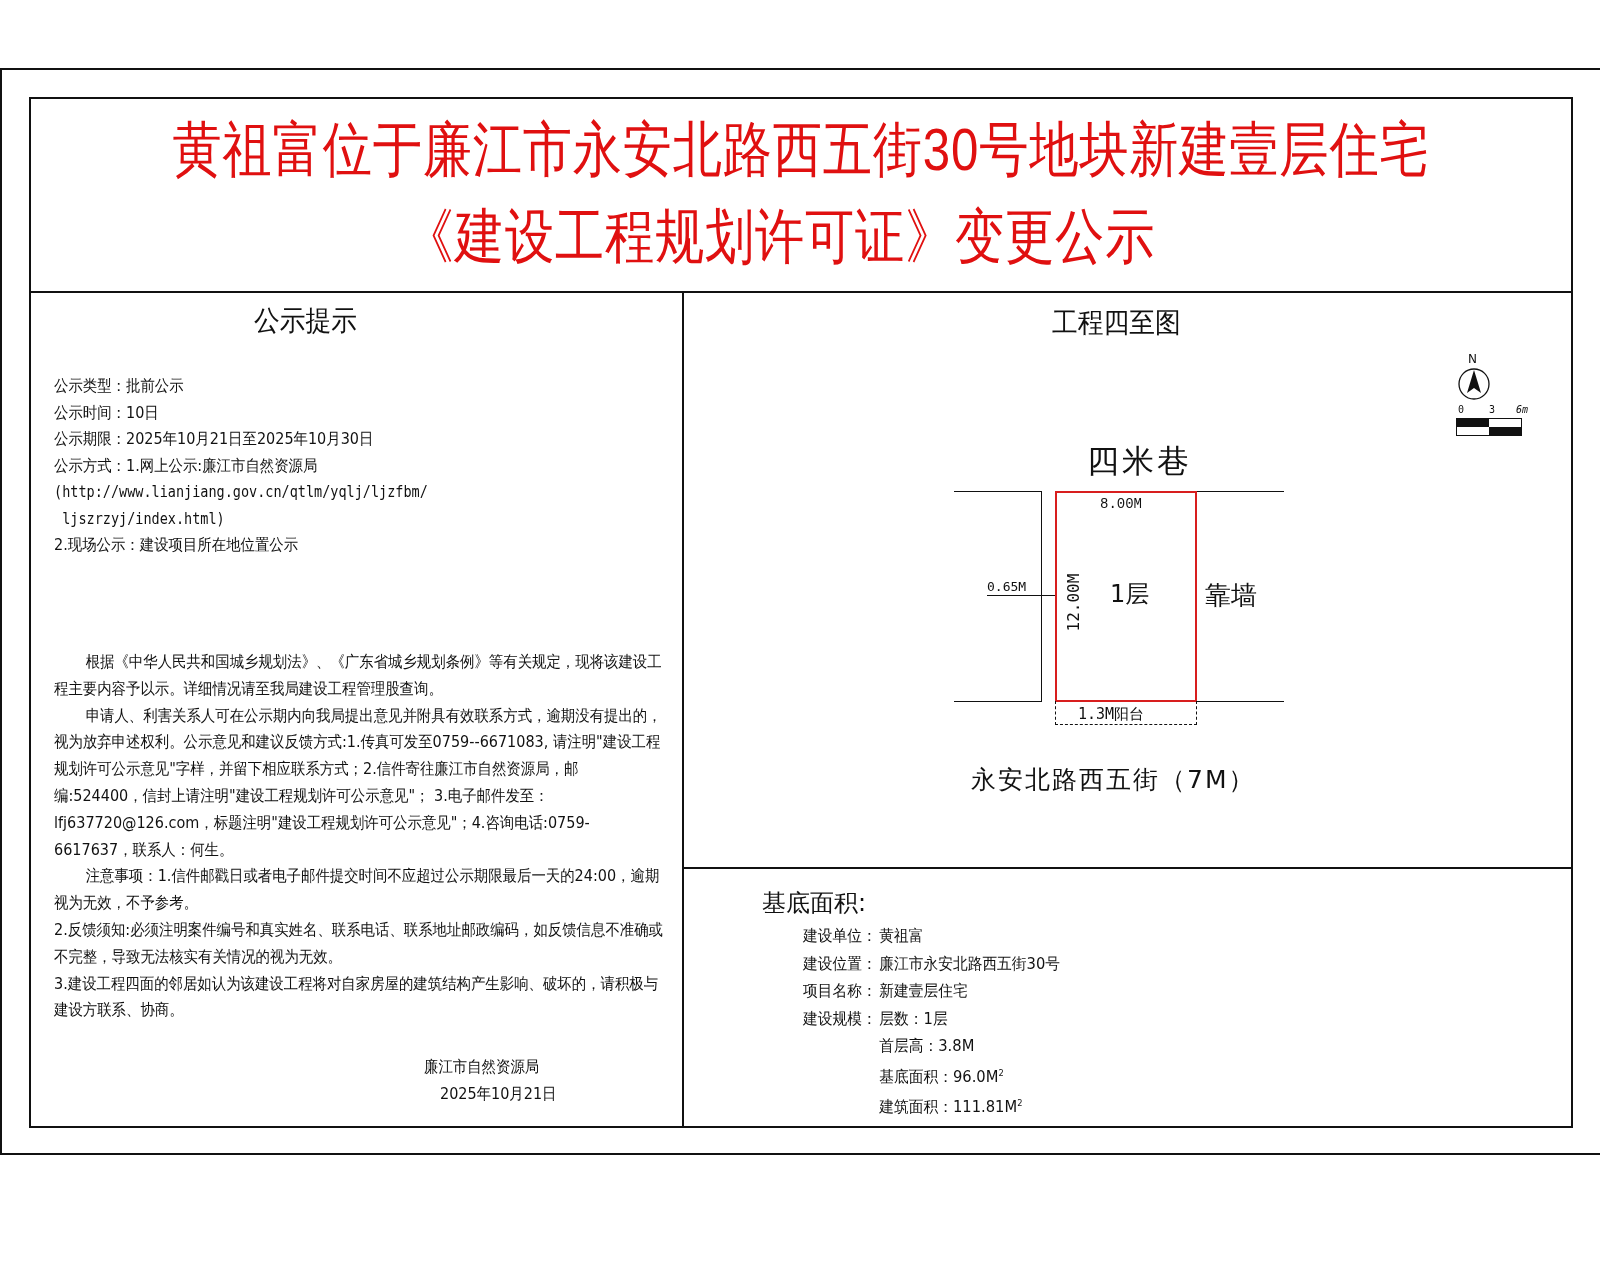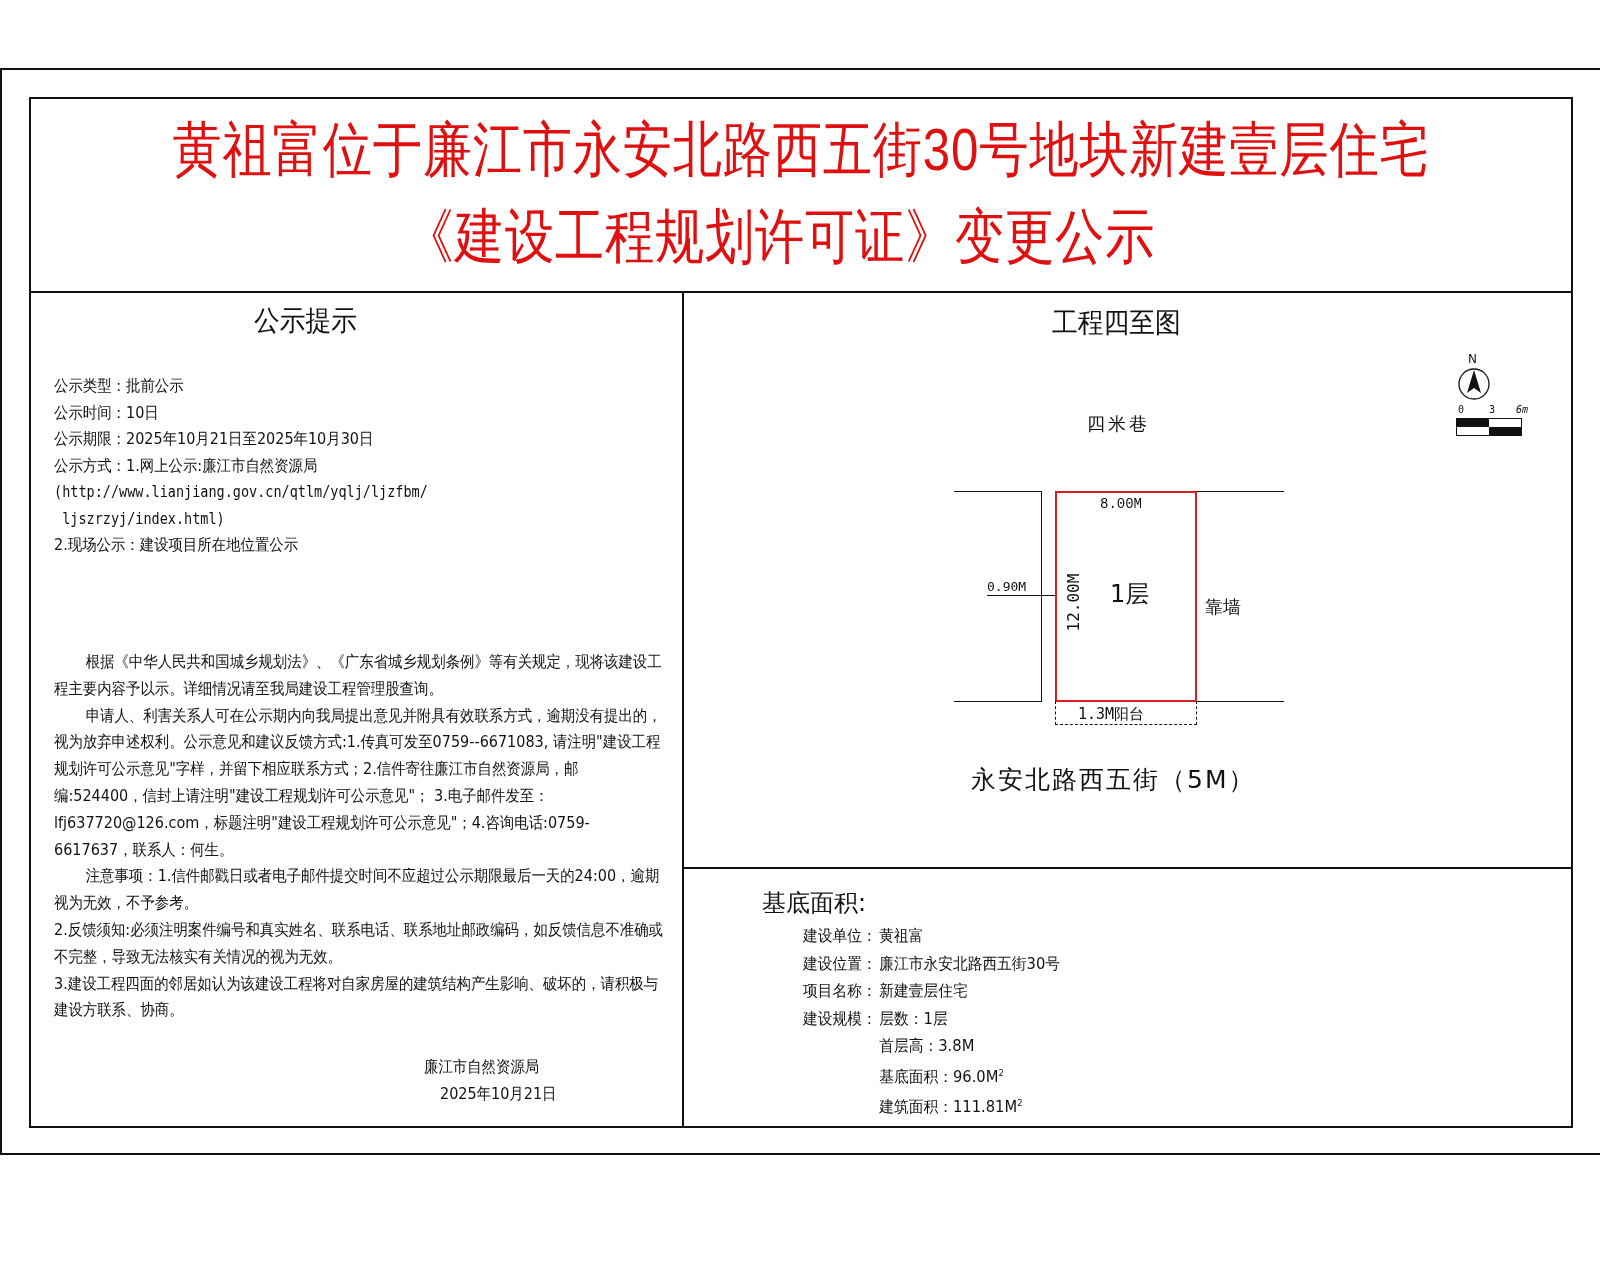--- a/index.html
+++ b/index.html
@@ -90,41 +90,41 @@
   </svg>
 </div>
 <div class="abs dim-label" style="left:1458px;top:404px;font-size:10px;">0</div>
 <div class="abs dim-label" style="left:1489px;top:404px;font-size:10px;">3</div>
 <div class="abs dim-label" style="left:1516px;top:404px;font-size:10px;font-style:italic;">6m</div>
 <div class="abs" style="left:1456px;top:418px;width:66px;height:18px;border:1.5px solid #111;box-sizing:border-box;">
   <div class="abs" style="left:0;top:0;width:32px;height:8px;background:#111;"></div>
   <div class="abs" style="left:32px;top:8px;width:32px;height:8px;background:#111;"></div>
 </div>
 
-<div class="abs map-label" style="left:1087px;top:412px;font-size:18px;letter-spacing:3px;">四米巷</div>
+<div class="abs map-label" style="left:1087px;top:440px;font-size:32px;letter-spacing:3px;">四米巷</div>
 
 <div class="abs line-h" style="left:954px;top:491px;width:88px;"></div>
 <div class="abs line-v" style="left:1041px;top:491px;height:210px;"></div>
 <div class="abs line-h" style="left:954px;top:701px;width:88px;"></div>
 <div class="abs line-h" style="left:1196px;top:491px;width:88px;"></div>
 <div class="abs line-h" style="left:1196px;top:701px;width:88px;"></div>
 
 <div class="abs line-h" style="left:987px;top:595px;width:68px;"></div>
-<div class="abs dim-label" style="left:987px;top:579px;font-size:13px;">0.90M</div>
+<div class="abs dim-label" style="left:987px;top:579px;font-size:13px;">0.65M</div>
 
 <div class="abs" style="left:1055px;top:491px;width:142px;height:211px;border:2.5px solid #d81e1e;box-sizing:border-box;"></div>
 <div class="abs dim-label" style="left:1100px;top:496px;font-size:14px;font-family:Liberation Mono, monospace;">8.00M</div>
 <div class="abs dim-label" style="left:1043px;top:593px;font-size:16px;transform:rotate(-90deg);transform-origin:center;width:60px;text-align:center;">12.00M</div>
 <div class="abs map-label" style="left:1110px;top:578px;font-size:24px;">1层</div>
-<div class="abs map-label" style="left:1205px;top:578px;font-size:18px;margin-top:17px;">靠墙</div>
+<div class="abs map-label" style="left:1205px;top:578px;font-size:26px;">靠墙</div>
 
 <div class="abs" style="left:1055px;top:701px;width:142px;height:24px;border:1.5px dashed #111;border-top:none;box-sizing:border-box;"></div>
 <div class="abs dim-label" style="left:1078px;top:705px;font-size:15px;">1.3M阳台</div>
 
-<div class="abs map-label" style="left:971px;top:763px;font-size:25px;letter-spacing:2px;">永安北路西五街（5M）</div>
+<div class="abs map-label" style="left:971px;top:763px;font-size:25px;letter-spacing:2px;">永安北路西五街（7M）</div>
 
 <div class="abs info-heading">基底面积:</div>
 <div class="abs info-rows">
   <div class="info-row">
       <span class="k">建设单位：</span>
       <span class="v">黄祖富</span>
     </div>
   <div class="info-row">
       <span class="k">建设位置：</span>
       <span class="v">廉江市永安北路西五街30号</span>

